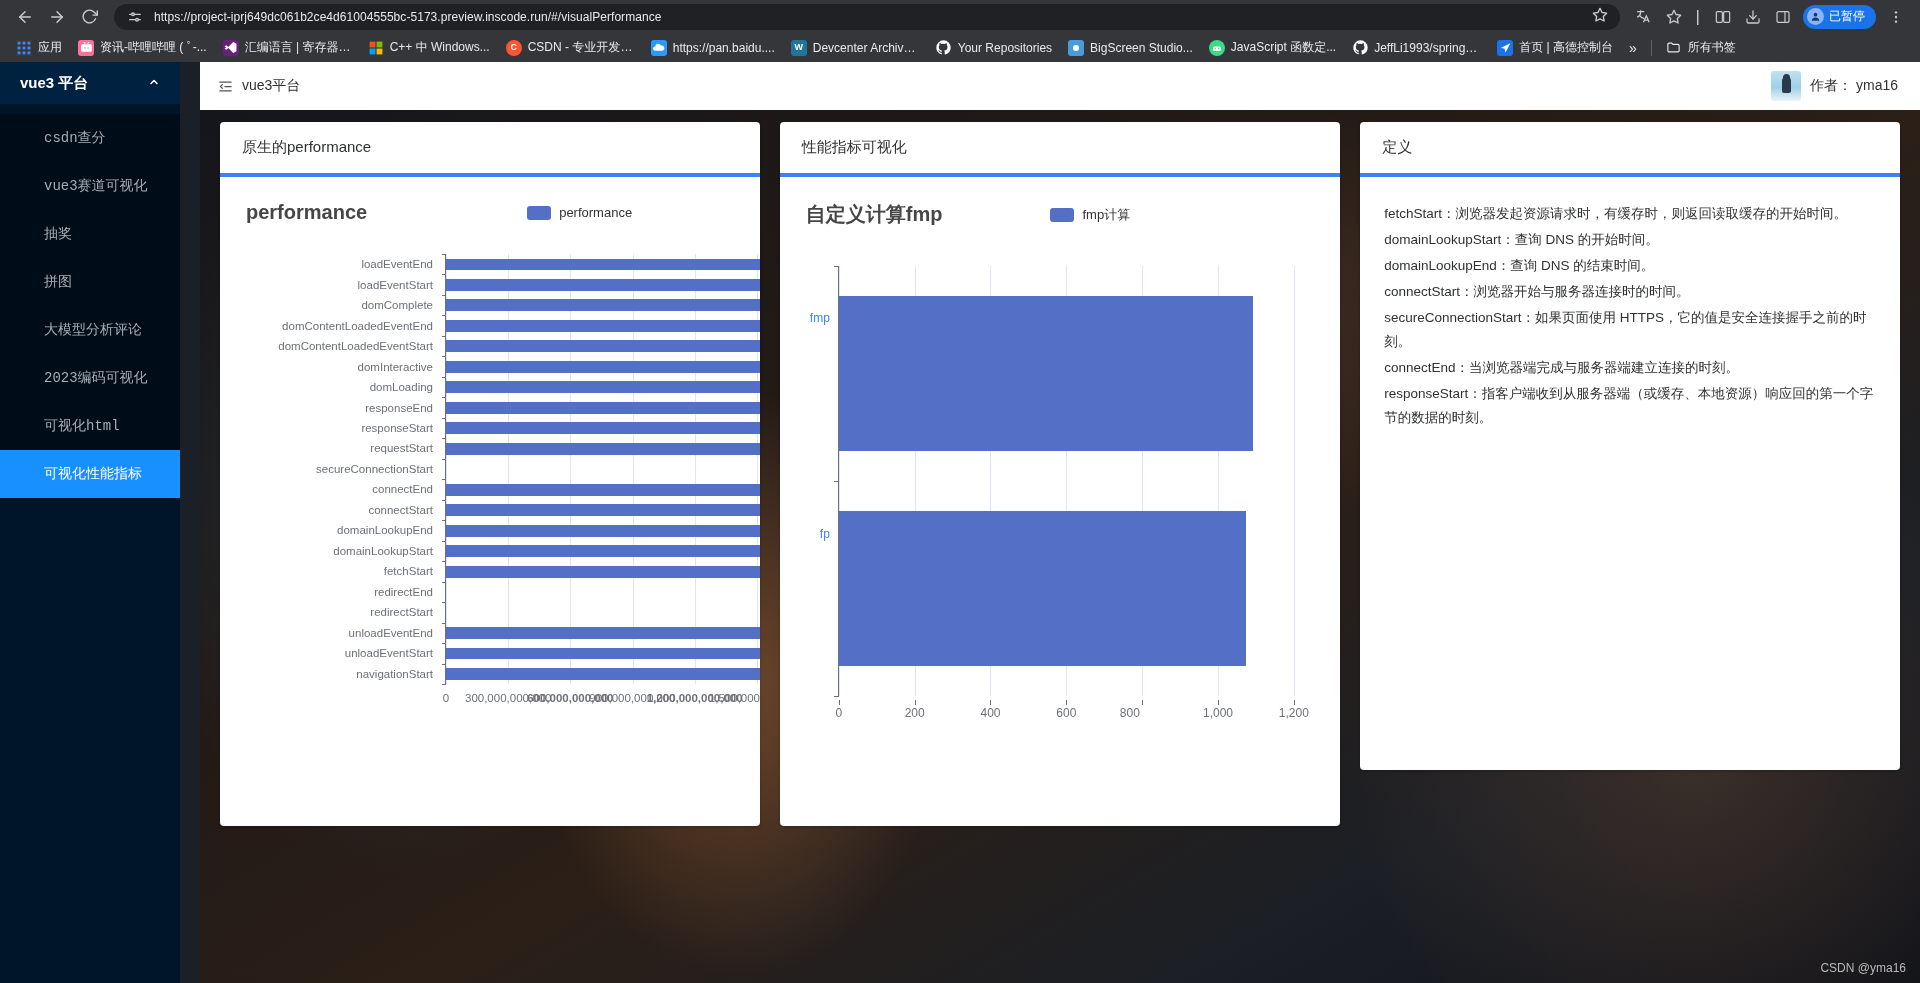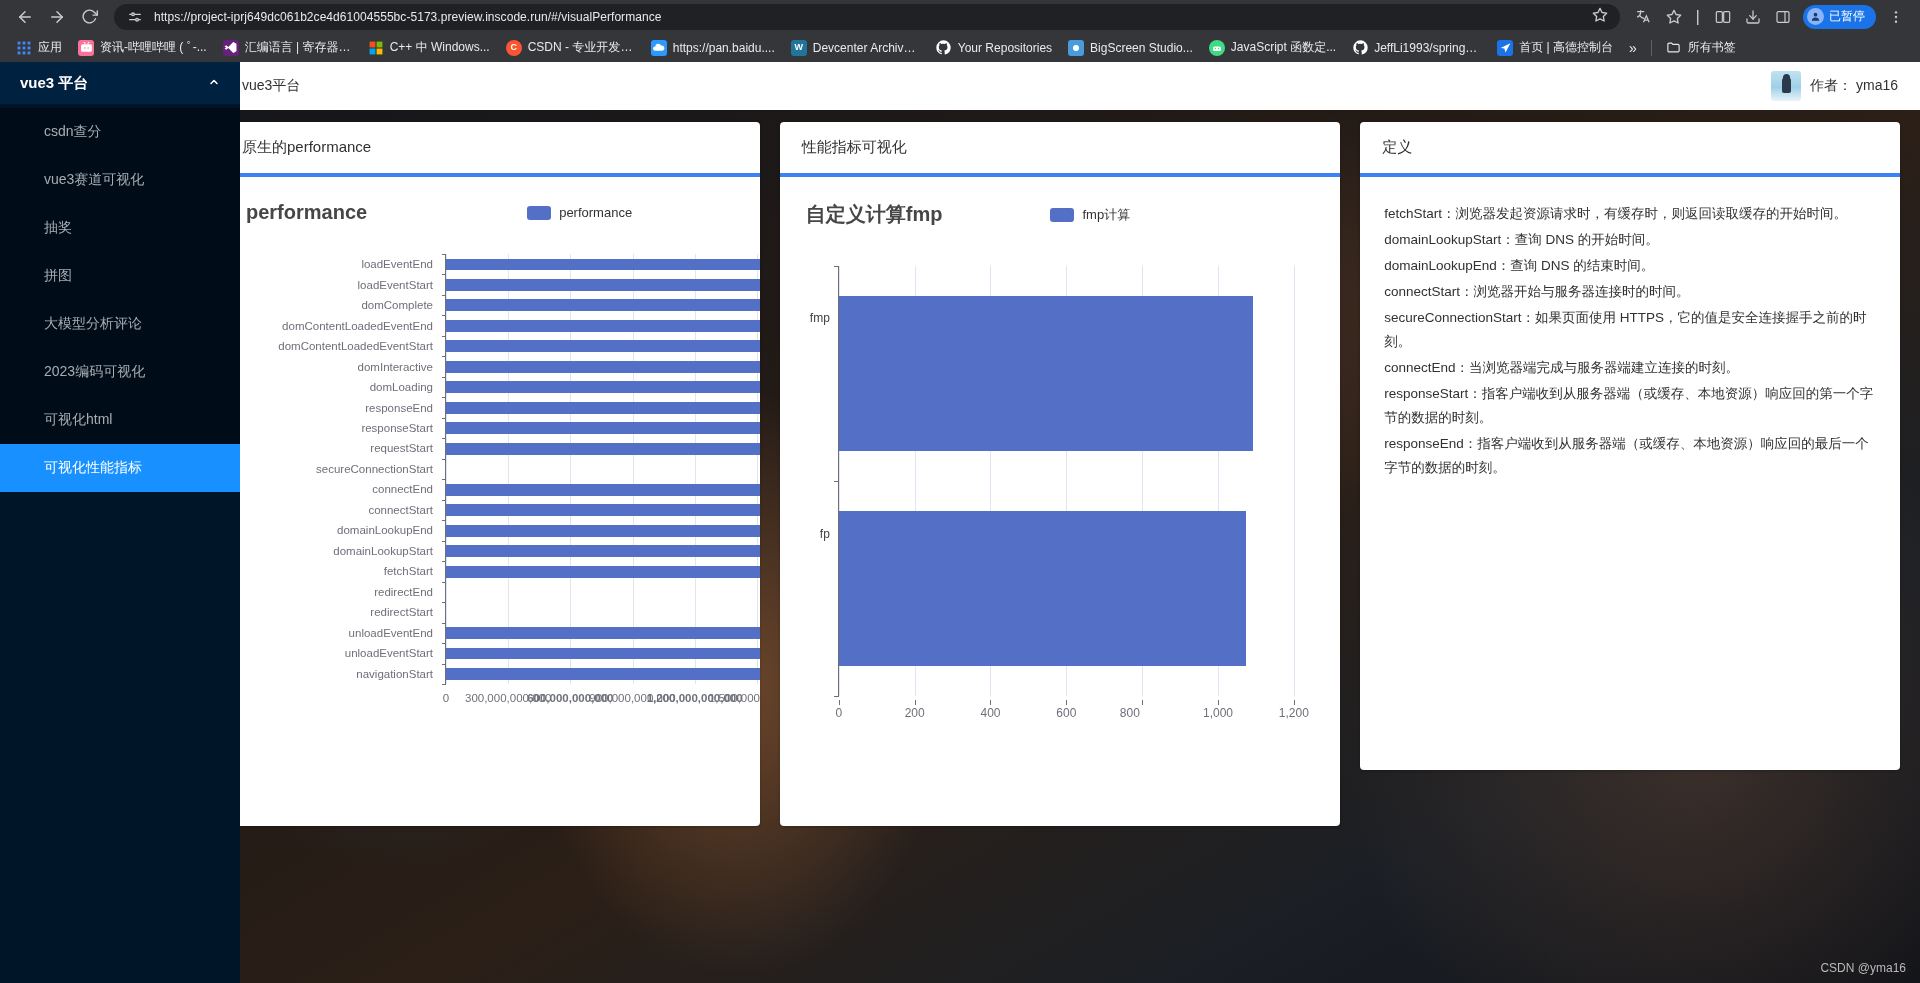--- a/index.html
+++ b/index.html
@@ -70,29 +70,29 @@
     background:
       radial-gradient(ellipse 300px 420px at 540px 620px, rgba(190,120,70,0.45), rgba(0,0,0,0) 70%),
       radial-gradient(ellipse 420px 300px at 1050px 250px, rgba(90,60,45,0.5), rgba(0,0,0,0) 70%),
       radial-gradient(ellipse 500px 500px at 1500px 700px, rgba(120,80,55,0.35), rgba(0,0,0,0) 70%),
       radial-gradient(ellipse 360px 500px at 200px 450px, rgba(40,70,85,0.55), rgba(0,0,0,0) 72%),
       linear-gradient(150deg, #14161c 0%, #221a16 35%, #2b1f17 55%, #1b1f25 78%, #0f1218 100%);
   }
 
   
   .sidebar {
-    position: absolute; left: 0; top: 0; width: 240px; height: 921px;
+    position: absolute; left: 0; top: 0; width: 180px; height: 921px;
     background: #001528; z-index: 5;
   }
   .side-head {
     height: 42px; background: #002140; color: #fff; display: flex; align-items: center;
     padding: 0 20px; font-size: 15px; font-weight: bold; justify-content: space-between;
   }
   .side-head .caret { font-size: 11px; color: #fff; }
-  .side-list { padding-top: 4px; }
+  .side-list { padding-top: 10px; font-family: Liberation Mono, monospace; }
   .side-item {
     height: 48px; display: flex; align-items: center; padding-left: 44px;
     color: #a6adb4; font-size: 14px; background: #000c17;
   }
   .side-item.active { background: #1890ff; color: #fff; }
 
   
   .topbar {
     position: absolute; left: 200px; top: 0; right: 0; height: 48px;
     background: #fff; display: flex; align-items: center; justify-content: space-between;
@@ -163,21 +163,21 @@
   .xlabels1 {
     position: absolute; left: 226px; top: 434px; right: 0; height: 20px;
     font-size: 11.5px; color: #6e7079;
   }
   .xlabels1 span { position: absolute; top: 4px; transform: translateX(-50%); white-space: nowrap; }
 
   
   .plot2 { margin: 38px 0 0 0; height: 460px; position: relative; }
   .axisline2 { position: absolute; left: 58px; top: 0; width: 1px; height: 430px; background: #6e7079; }
   .ytick2 { position:absolute; left:54px; width:5px; height:1px; background:#6e7079; }
-  .ylab2 { position: absolute; right: 0; font-size: 12px; color: #404040; transform: translateY(-50%); }
+  .ylab2 { position: absolute; right: 0; font-size: 12px; color: #3b82f6; transform: translateY(-50%); }
   .ylab2box { position: absolute; left: 0; top: 0; width: 50px; height: 430px; }
   .grid2 { position: absolute; left: 59px; top: 0; right: 0; height: 430px; }
   .grid2 i { position: absolute; top: 0; width: 1px; height: 430px; background: #e0e6f1; }
   .bar2 { position: absolute; background: #5470c6; left: 59px; }
   .xlabels2 { position: absolute; left: 59px; top: 434px; right: 0; height: 22px; font-size: 12px; color: #6e7079; }
   .xlabels2 span { position: absolute; top: 6px; transform: translateX(-50%); white-space: nowrap; }
   .xtickmark2 { position: absolute; top: 0; width: 1px; height: 5px; background: #6e7079; }
 
   
   .defs { padding: 25px 24px 0 24px; }
@@ -628,21 +628,20 @@
         </div>
         <div class="card-body">
           <div class="defs" id="defs">
               <div class="defline">fetchStart：浏览器发起资源请求时，有缓存时，则返回读取缓存的开始时间。</div>
               <div class="defline">domainLookupStart：查询 DNS 的开始时间。</div>
               <div class="defline">domainLookupEnd：查询 DNS 的结束时间。</div>
               <div class="defline">connectStart：浏览器开始与服务器连接时的时间。</div>
               <div class="defline">secureConnectionStart：如果页面使用 HTTPS，它的值是安全连接握手之前的时刻。</div>
               <div class="defline">connectEnd：当浏览器端完成与服务器端建立连接的时刻。</div>
               <div class="defline">responseStart：指客户端收到从服务器端（或缓存、本地资源）响应回的第一个字节的数据的时刻。</div>
-              <div class="defline">responseEnd：指客户端收到从服务器端（或缓存、本地资源）响应回的最后一个字节的数据的时刻。</div>
             </div>
         </div>
       </div>
 
     </div>
 
     <div class="watermark">CSDN @yma16</div>
   </div>
 </div>
 

